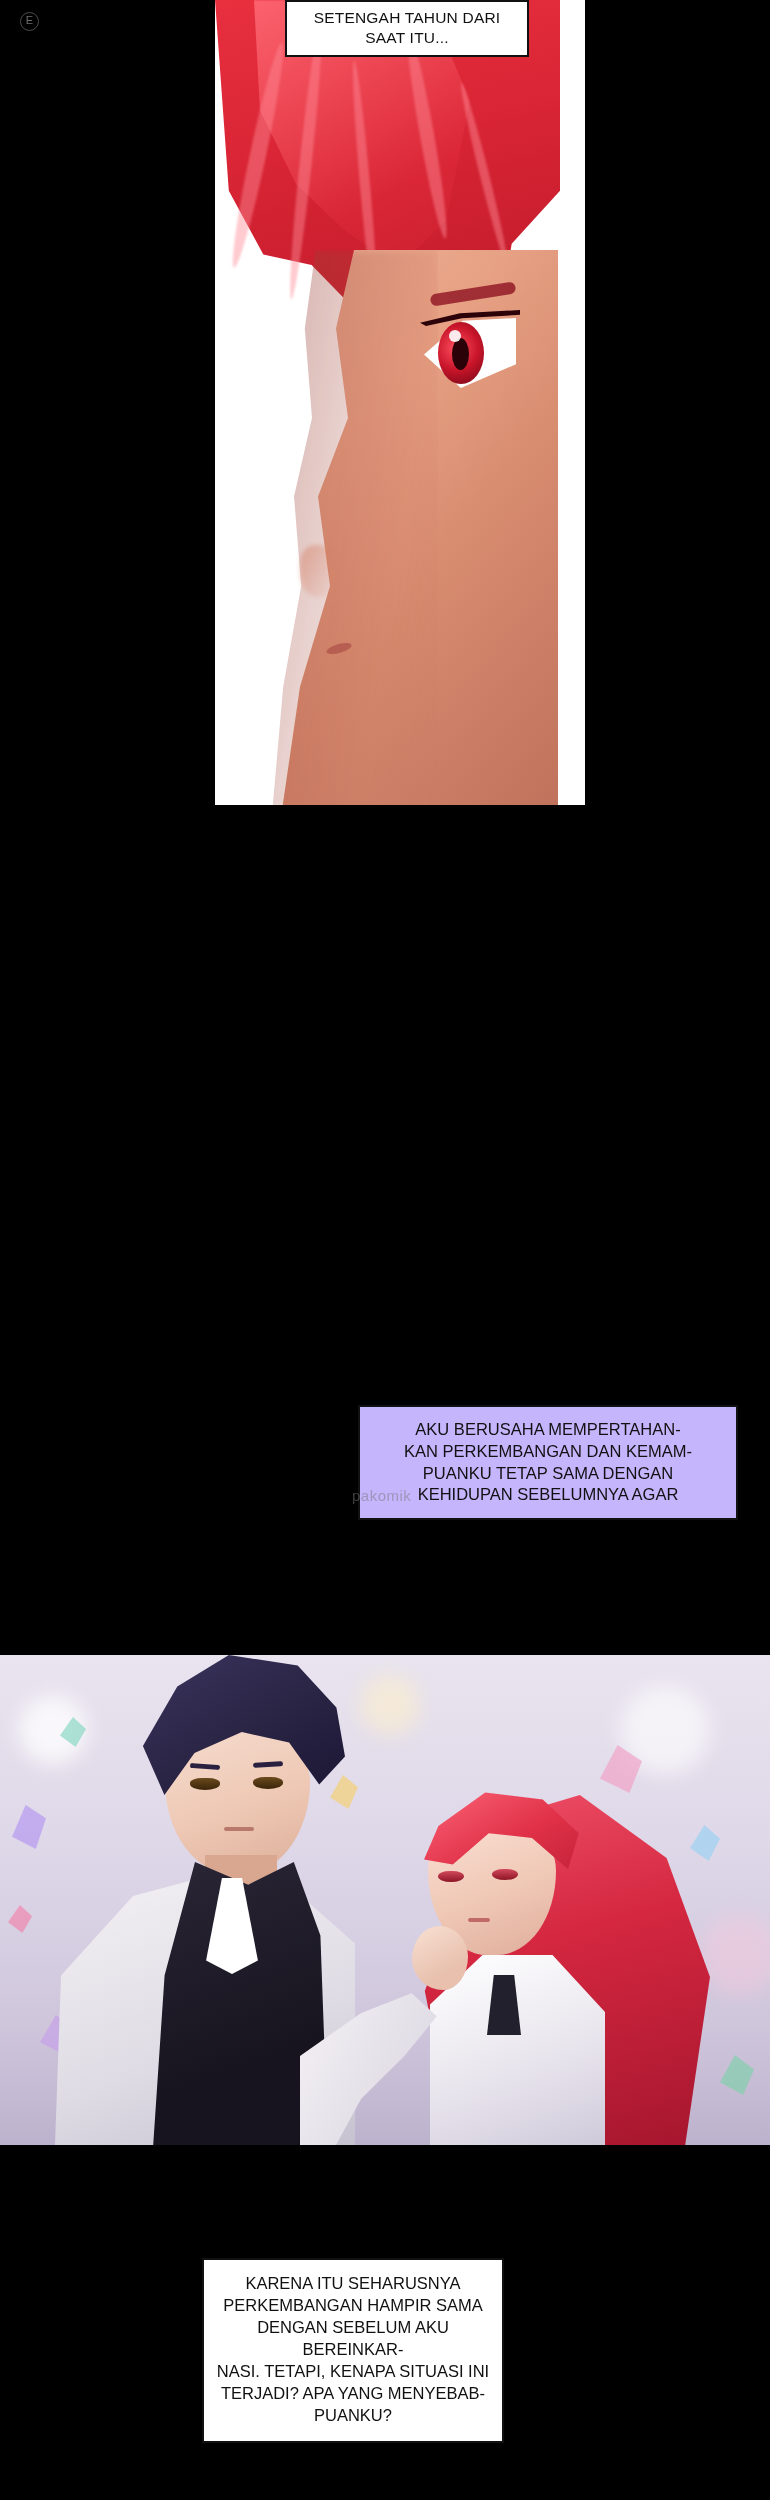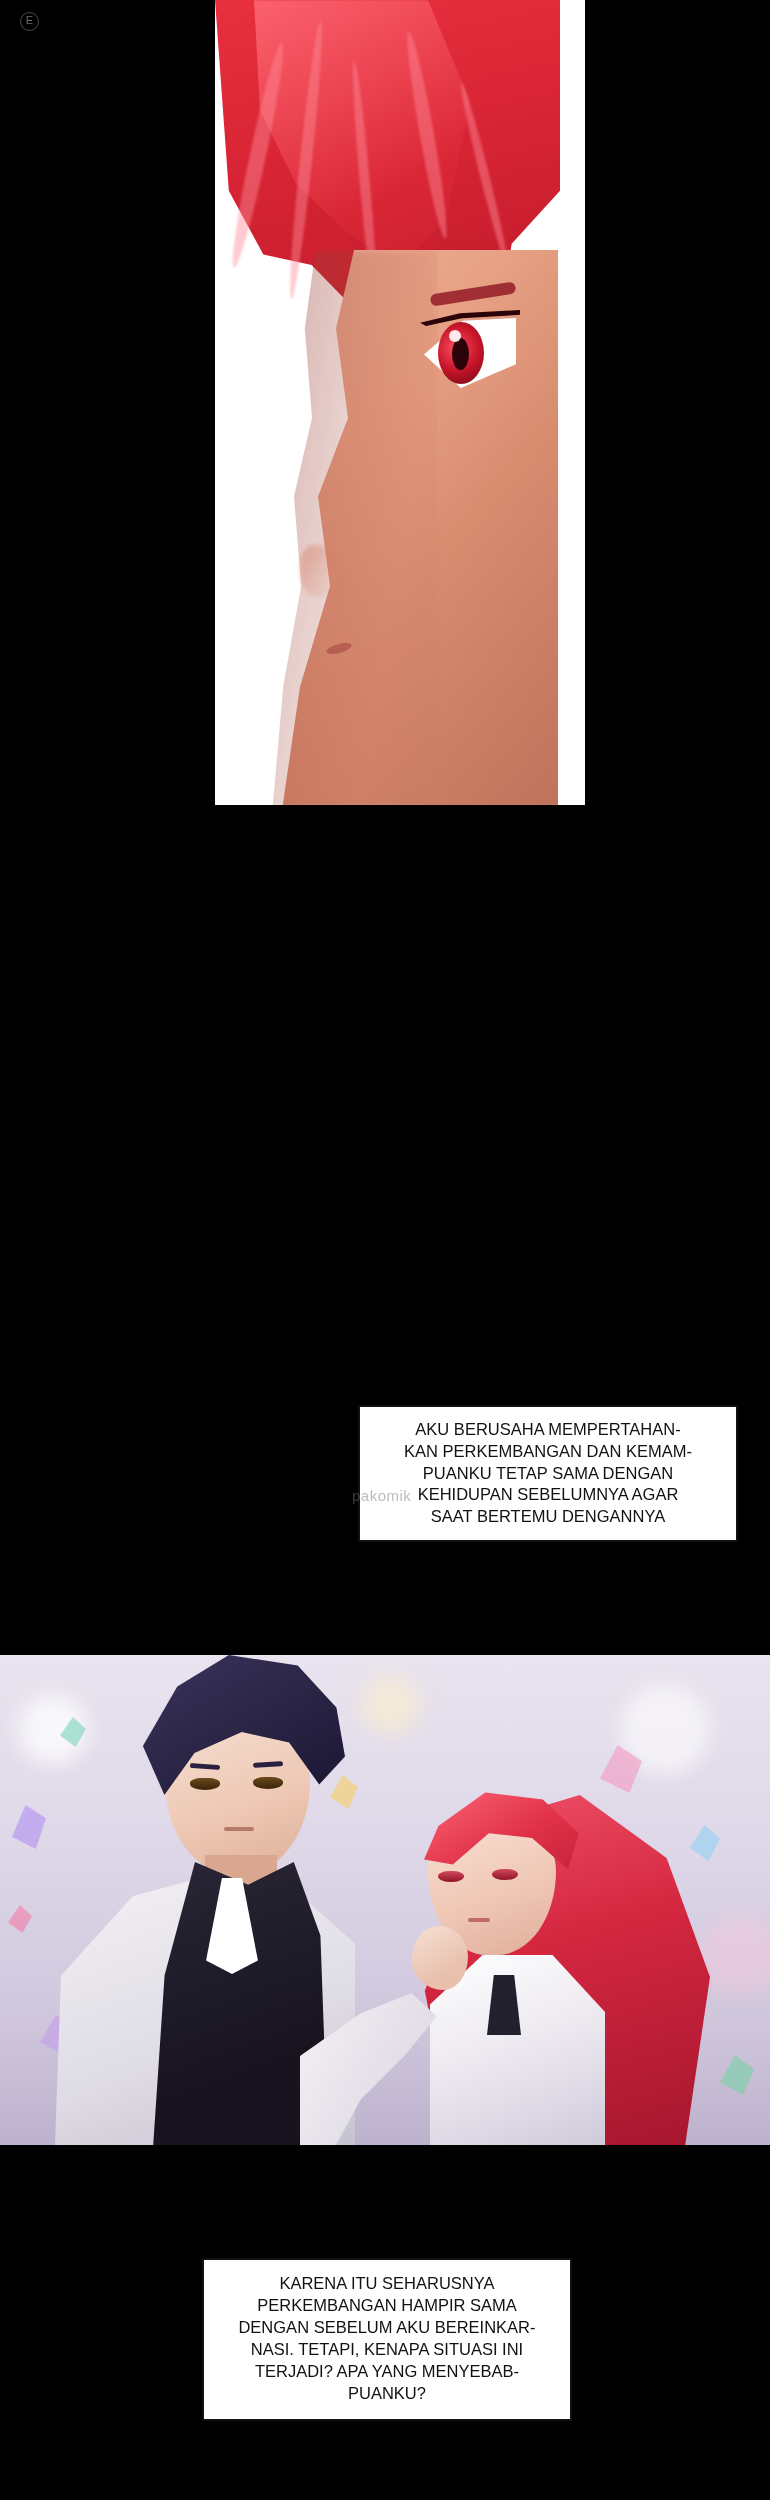--- a/index.html
+++ b/index.html
@@ -200,21 +200,21 @@
     width: 770px;
     background: #000;
   }
 
   
   .caption-mid {
     position: absolute;
     left: 358px;
     top: 1405px;
     width: 380px;
-    background: #ffffff;
+    background: #c4b5fd;
     border: 2px solid #111;
     box-sizing: border-box;
     padding: 12px 10px 12px;
     text-align: center;
     color: #111;
     font-size: 16.5px;
     line-height: 1.32;
     z-index: 6;
   }
   .watermark {
@@ -400,21 +400,21 @@
     background: linear-gradient(150deg, #f8e0d3 0%, #e8c0ad 70%);
     border-radius: 48% 52% 44% 56% / 52% 48% 52% 48%;
     z-index: 6;
   }
 
   
   .caption-bottom {
     position: absolute;
     left: 202px;
     top: 2258px;
-    width: 370px;
+    width: 302px;
     background: #ffffff;
     border: 2px solid #111;
     box-sizing: border-box;
     padding: 13px 10px 14px;
     text-align: center;
     color: #111;
     font-size: 16.5px;
     line-height: 1.33;
     z-index: 6;
   }
@@ -444,29 +444,32 @@
     <div class="p1-iris"></div>
     <div class="p1-pupil"></div>
     <div class="p1-eye-hi"></div>
     <div class="p1-lash"></div>
     <div class="p1-brow"></div>
     <div class="p1-lip"></div>
   </div>
 
   <div class="badge-e">E</div>
 
+  <div class="caption-top">
+    <span class="cap-line">SETENGAH TAHUN DARI</span>
+    <span class="cap-line">SAAT ITU...</span>
+  </div>
 
   <div class="gutter" style="top:805px; height:850px;"></div>
 
   <div class="caption-mid">
     <span class="cap-line">AKU BERUSAHA MEMPERTAHAN-</span>
     <span class="cap-line">KAN PERKEMBANGAN DAN KEMAM-</span>
     <span class="cap-line">PUANKU TETAP SAMA DENGAN</span>
     <span class="cap-line">KEHIDUPAN SEBELUMNYA AGAR</span>
-    <span class="cap-line">SAAT BERTEMU DENGANNYA</span>
   </div>
   <div class="watermark">pakomik</div>
 
   <div class="panel3">
 
     <div class="p3-glow" style="left:18px; top:40px; width:70px; height:70px; background:rgba(255,255,255,.75);"></div>
     <div class="p3-glow" style="left:620px; top:30px; width:90px; height:90px; background:rgba(255,255,255,.6);"></div>
     <div class="p3-glow" style="left:360px; top:20px; width:60px; height:60px; background:rgba(255,240,200,.55);"></div>
     <div class="p3-glow" style="left:90px; top:300px; width:110px; height:110px; background:rgba(180,255,220,.35);"></div>
     <div class="p3-glow" style="left:700px; top:260px; width:80px; height:80px; background:rgba(255,200,220,.4);"></div>

